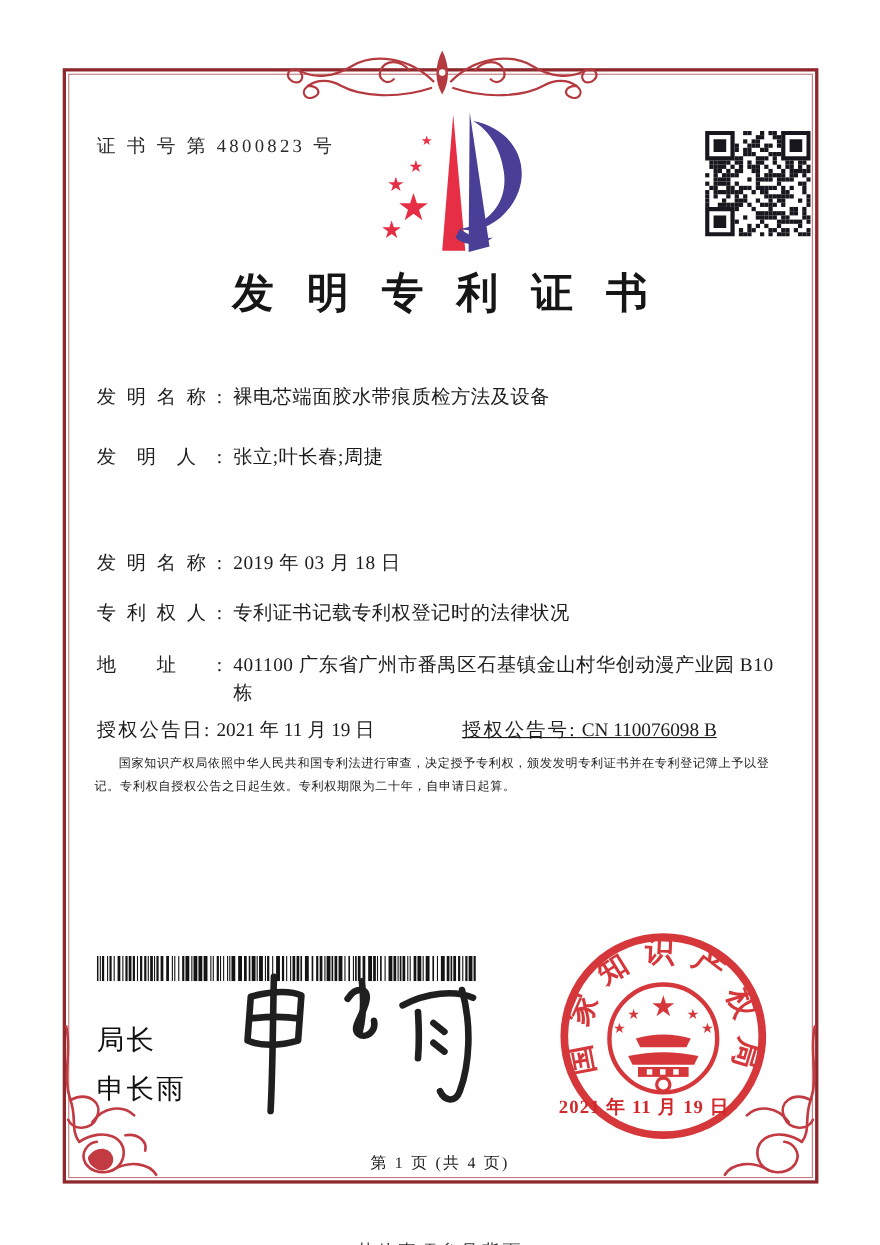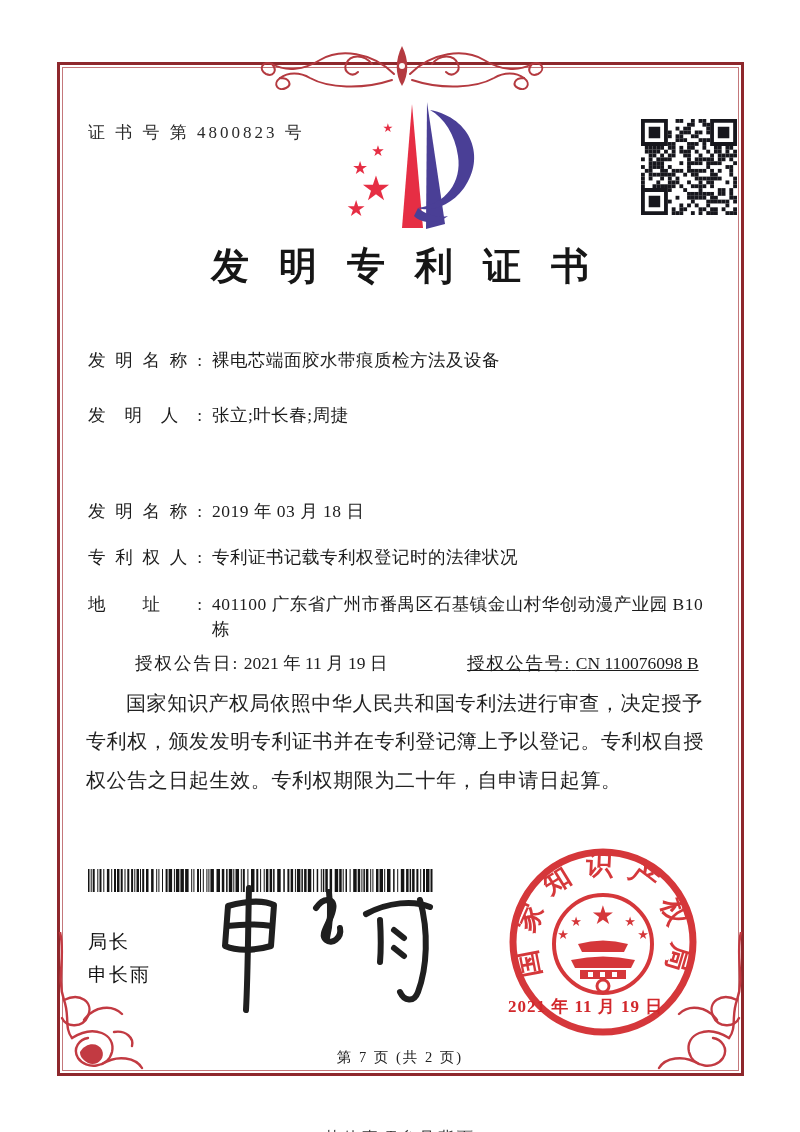--- a/index.html
+++ b/index.html
@@ -33,28 +33,28 @@
   .field { position:absolute; left:88px; width:632px; font-size:17.5px; line-height:1.45; }
   .flabel {
     display:inline-block; width:114px; text-align:justify; text-align-last:justify;
     vertical-align:top; color:#1d1d1d;
   }
   .fvalue { display:inline-block; margin-left:10px; max-width:500px; vertical-align:top; letter-spacing:.5px; }
   .f0 { top:348px; } .f1 { top:403px; } .f2 { top:452px; }
   .f3 { top:499px; } .f4 { top:545px; } .f5 { top:592px; }
   .grant-row { position:absolute; left:88px; top:651px; width:632px; font-size:17.5px; }
   .grant-right { position:absolute; left:332px; top:0; white-space:nowrap;text-decoration:underline; }
-  .glabel { letter-spacing:2px;margin-left:47px; }
-
-  .paras { position:absolute; left:86px; top:684px; width:632px; font-size:20px; line-height:1.92; color:#222; }
+  .glabel { letter-spacing:2px; }
+
+  .paras { position:absolute; left:86px; top:684px; width:632px; font-size:11px; line-height:1.92; color:#222; }
   .paras p { text-indent:2em; letter-spacing:.6px; }
 
   .barcode { position:absolute; left:88px; top:869px; width:346px; height:23px; }
 
-  .officer { position:absolute; left:88px; top:925px; font-family:"Liberation Sans","DejaVu Sans",sans-serif; font-size:19px; line-height:1.75; color:#111; letter-spacing:2px; }
+  .officer { position:absolute; left:88px; top:925px; font-family:"Liberation Sans","DejaVu Sans",sans-serif; font-size:25px; line-height:1.75; color:#111; letter-spacing:2px; }
 
   .signature { position:absolute; left:198px; top:878px; width:250px; height:140px; }
 
   
   .seal { position:absolute; left:456px; top:840px; width:292px; height:212px; }
   .seal-date {
     position:absolute; left:508px; top:995px; width:200px;
     font-size:17px; color:#d2282c; letter-spacing:1px; white-space:nowrap; font-weight:600;
   }
 
@@ -552,16 +552,16 @@
       <path d="M115,120 Q147,113 179,120 L175,128 L119,128 Z" fill="#d2282c"></path>
       <rect x="124" y="130" width="46" height="9" fill="#d2282c"></rect>
       <rect x="132" y="132" width="5" height="5" fill="#fff"></rect>
       <rect x="144" y="132" width="5" height="5" fill="#fff"></rect>
       <rect x="156" y="132" width="5" height="5" fill="#fff"></rect>
       <circle cx="147" cy="146" r="6" fill="none" stroke="#d2282c" stroke-width="3"></circle>
     </g>
   </svg>
   <div class="seal-date">2021 年 11 月 19 日</div>
 
-  <div class="page-info">第 7 页 (共 2 页)</div>
+  <div class="page-info">第 1 页 (共 4 页)</div>
   <div class="footer-note">其他事项参见背面</div>
 
 </div>
 
 </body></html>

